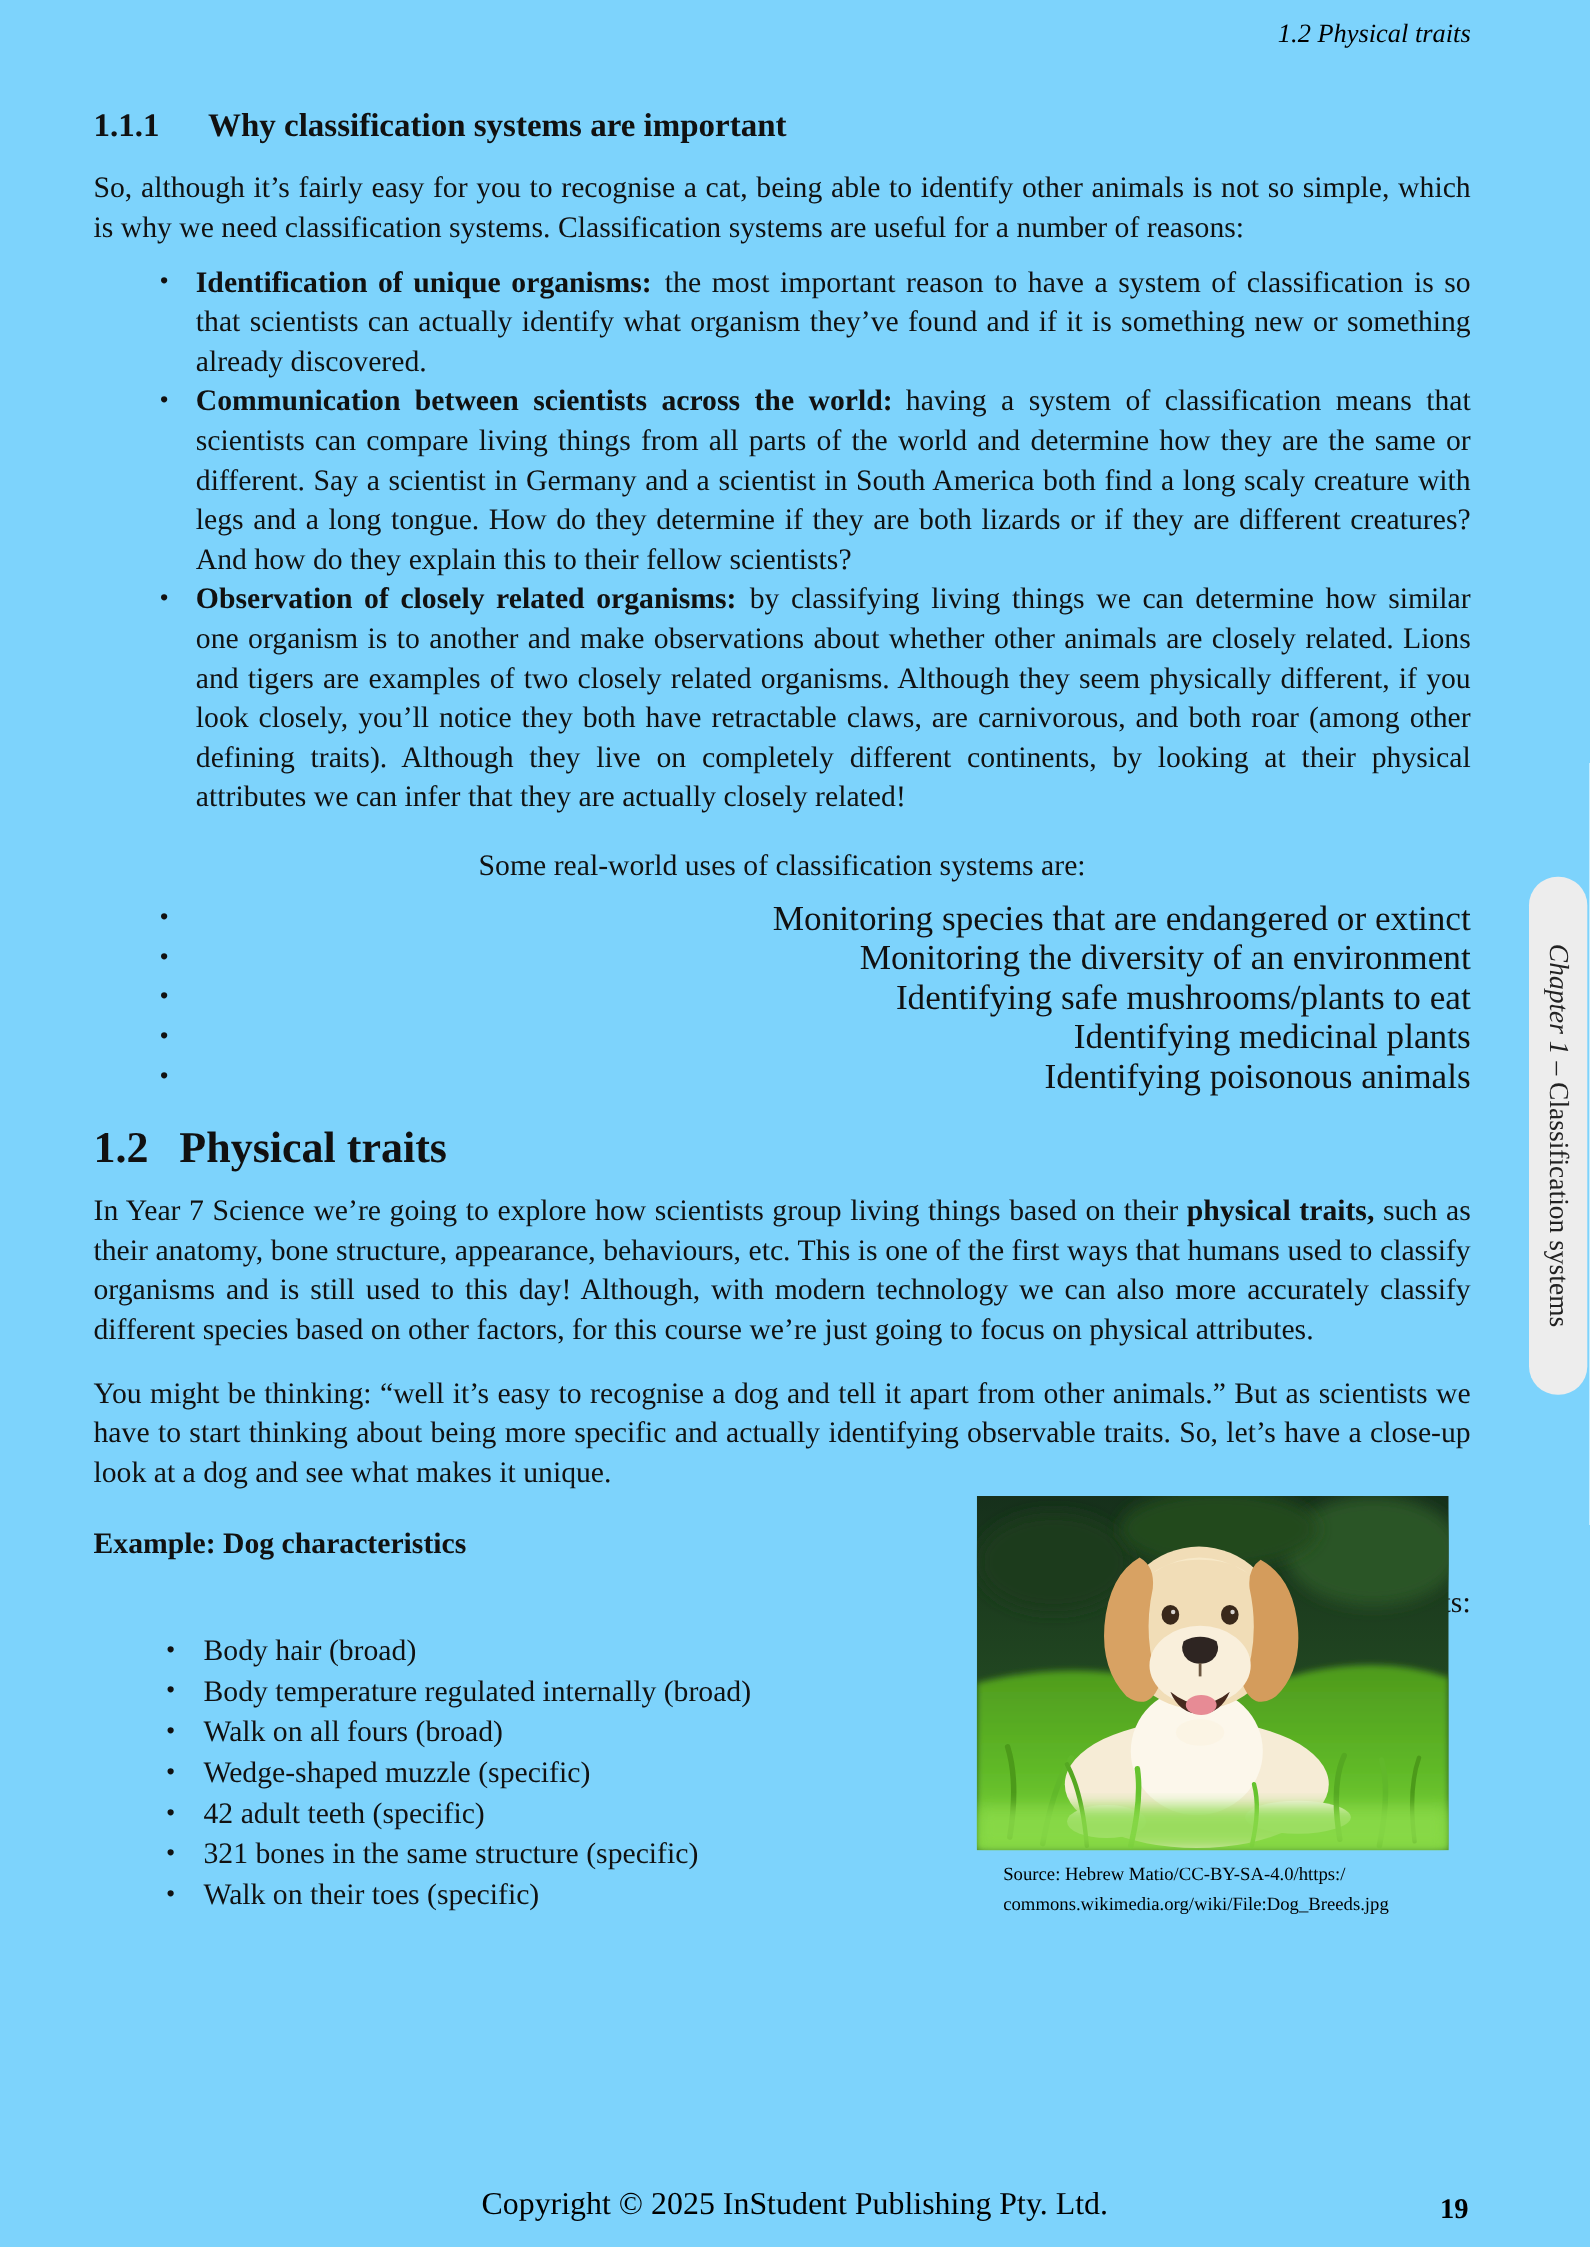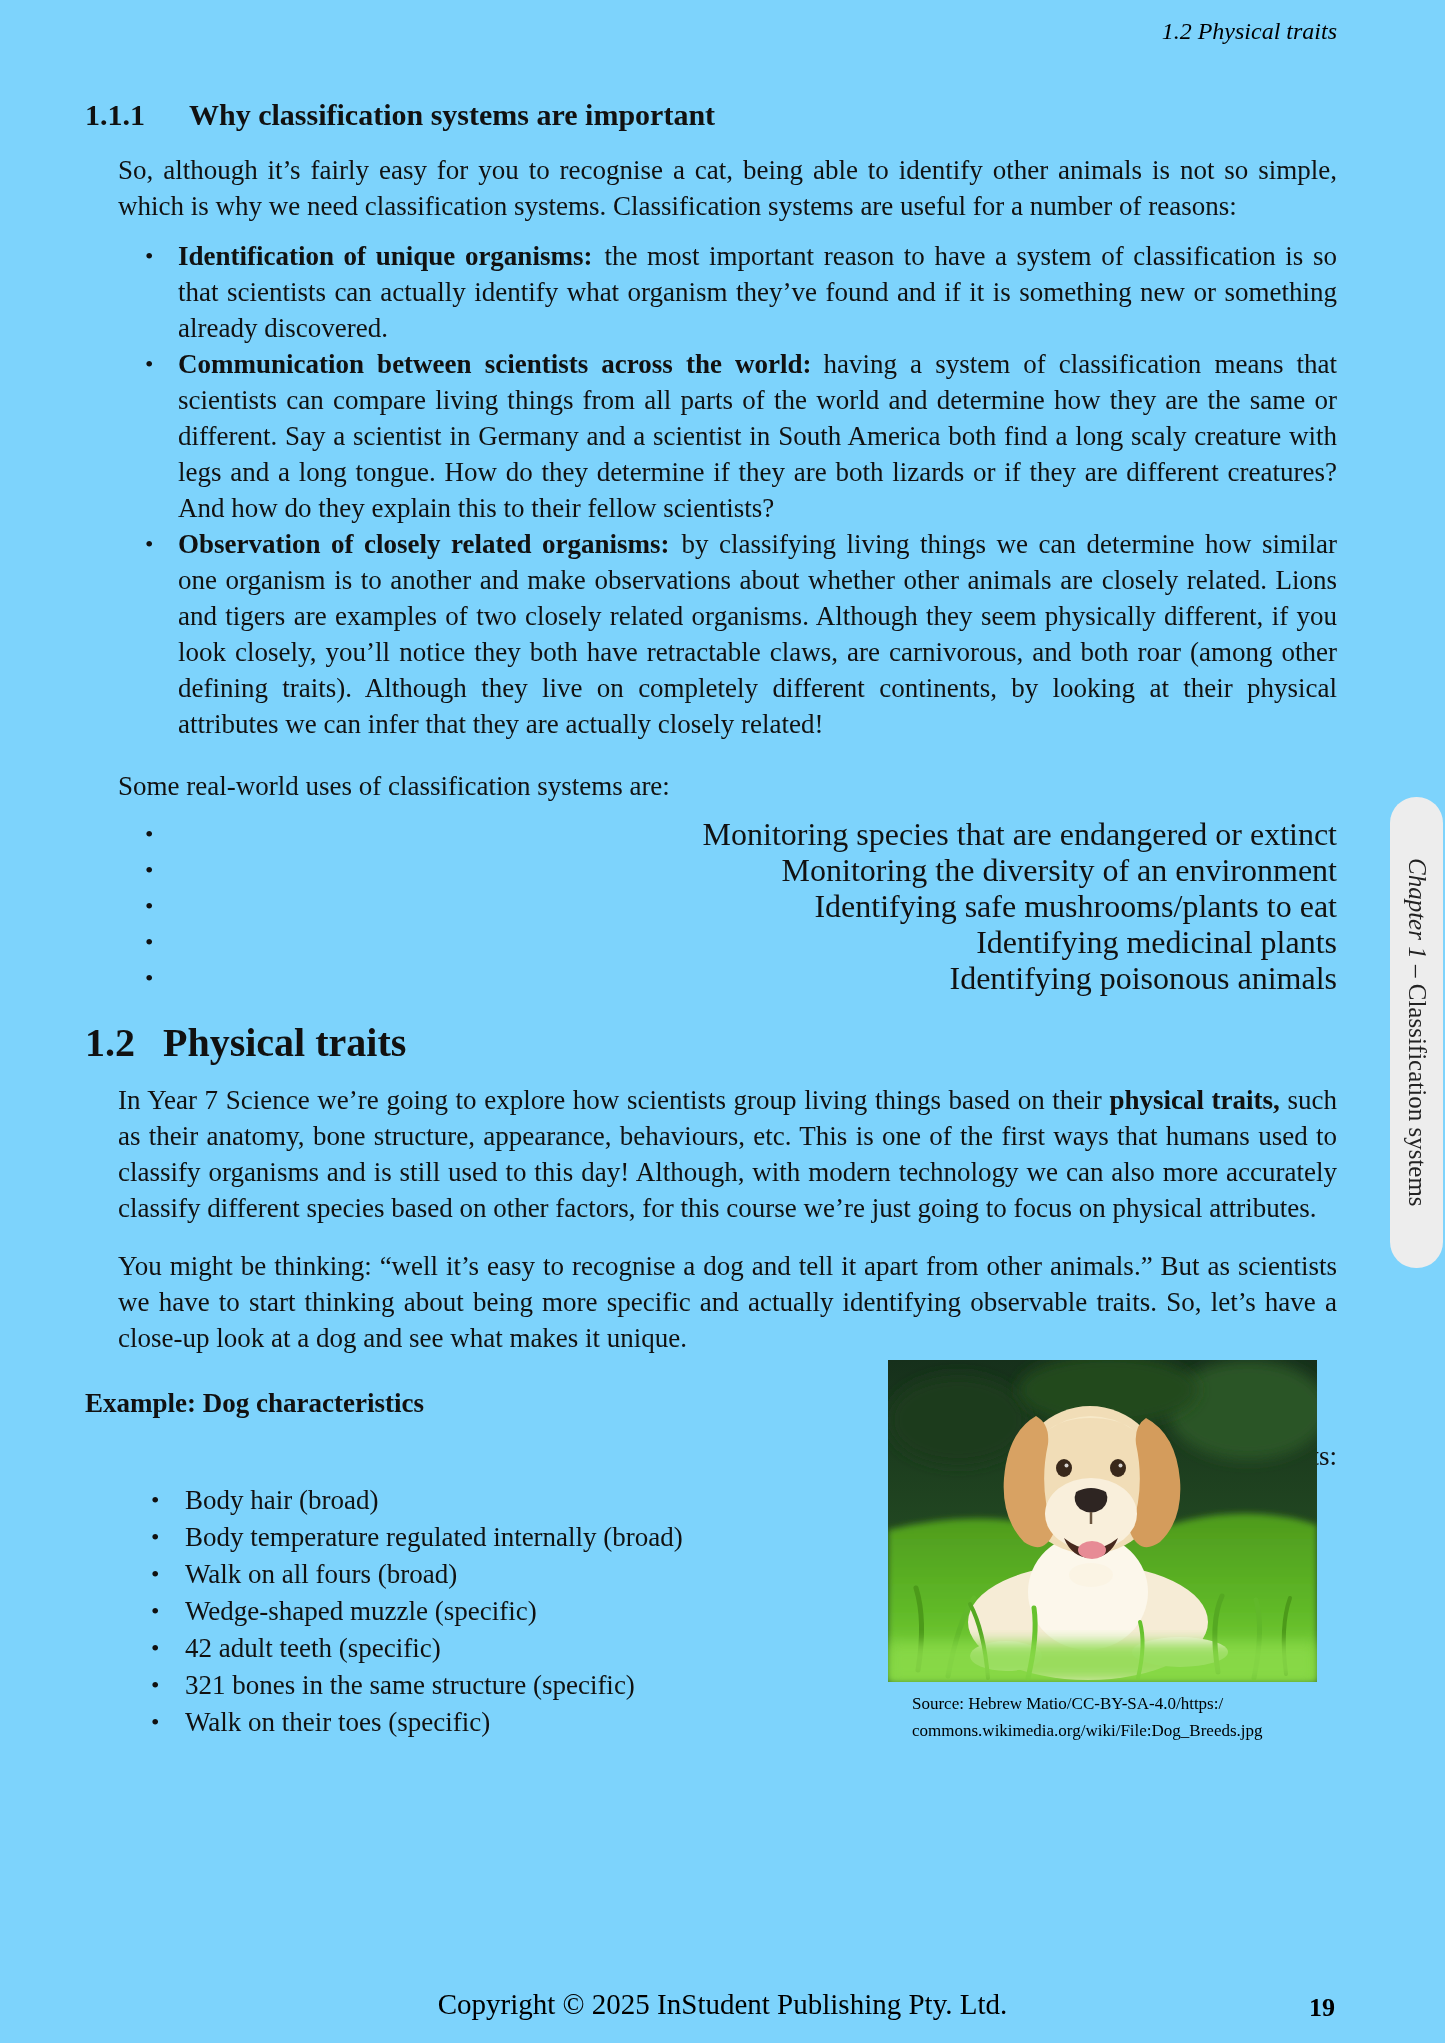--- a/index.html
+++ b/index.html
@@ -13,27 +13,27 @@
     overflow:hidden;
   }
   .content {
     position:absolute; top:0; left:0; right:0;
     padding:16px 108px 0 85px;
   }
   .running-header {
     text-align:right; font-style:italic; font-size:24px; line-height:30px; color:#000;
   }
   h2.sec111 { margin-top:52px; font-size:30px; line-height:34px; font-weight:bold; display:flex; gap:44px; }
-  .bodytext { font-size:27px; line-height:36px; text-align:justify;margin-left:33px; }
+  .bodytext { font-size:27px; line-height:36px; text-align:justify; }
   p.intro { margin-top:20px; }
   ul.reasons { margin-top:14px; list-style:none; }
   ul.reasons > li { position:relative; padding-left:93px; font-size:27px; line-height:36px; text-align:justify; }
   ul.reasons > li::before { content:"\2022"; position:absolute; left:60px; top:0; font-size:24px; }
   .lead { font-weight:bold; margin-right:12px; }
-  p.uses-intro { margin-top:26px; text-align:left; }
+  p.uses-intro { margin-top:26px; text-align:center; }
   ul.uses { margin-top:12px; list-style:none; }
   ul.uses > li { position:relative; padding-left:93px; font-size:32px; line-height:36px;text-align:right; }
   ul.uses > li::before { content:"\2022"; position:absolute; left:60px; top:0; font-size:24px; }
   h1.sec12 { margin-top:24px; font-size:40px; line-height:46px; font-weight:bold; display:flex; gap:28px; }
   p.p1 { margin-top:16px; }
   p.p2 { margin-top:22px; }
   section.example { margin-top:30px; position:relative; min-height:420px; }
   h3.example-h { font-size:27px; line-height:34px; font-weight:bold; }
   p.observable { margin-top:18px; text-align:right; }
   ul.traits { margin-top:8px; list-style:none; max-width:780px; }

